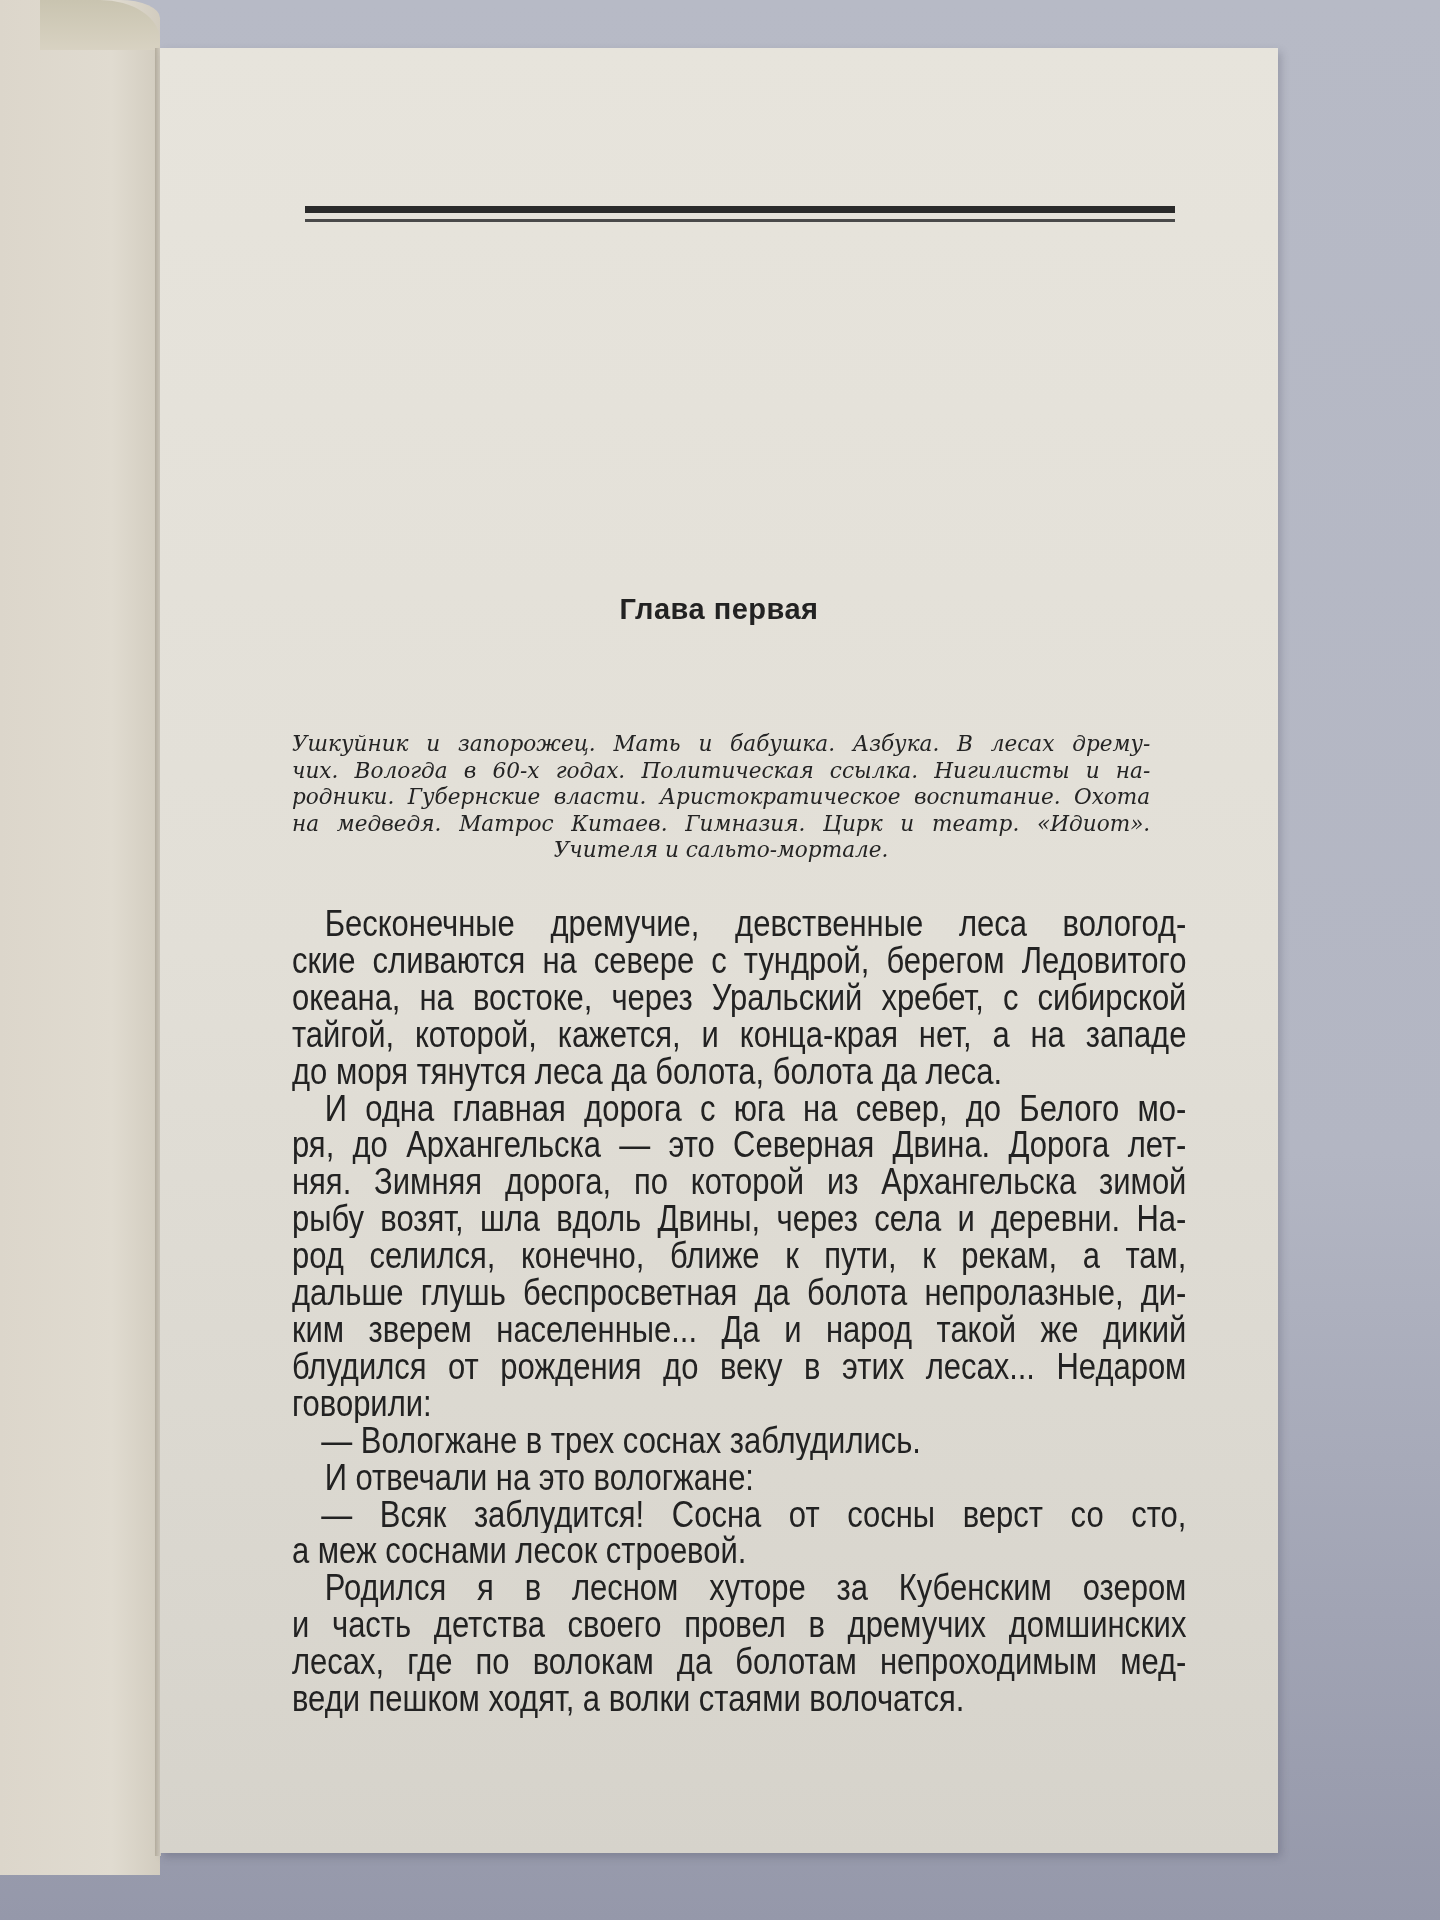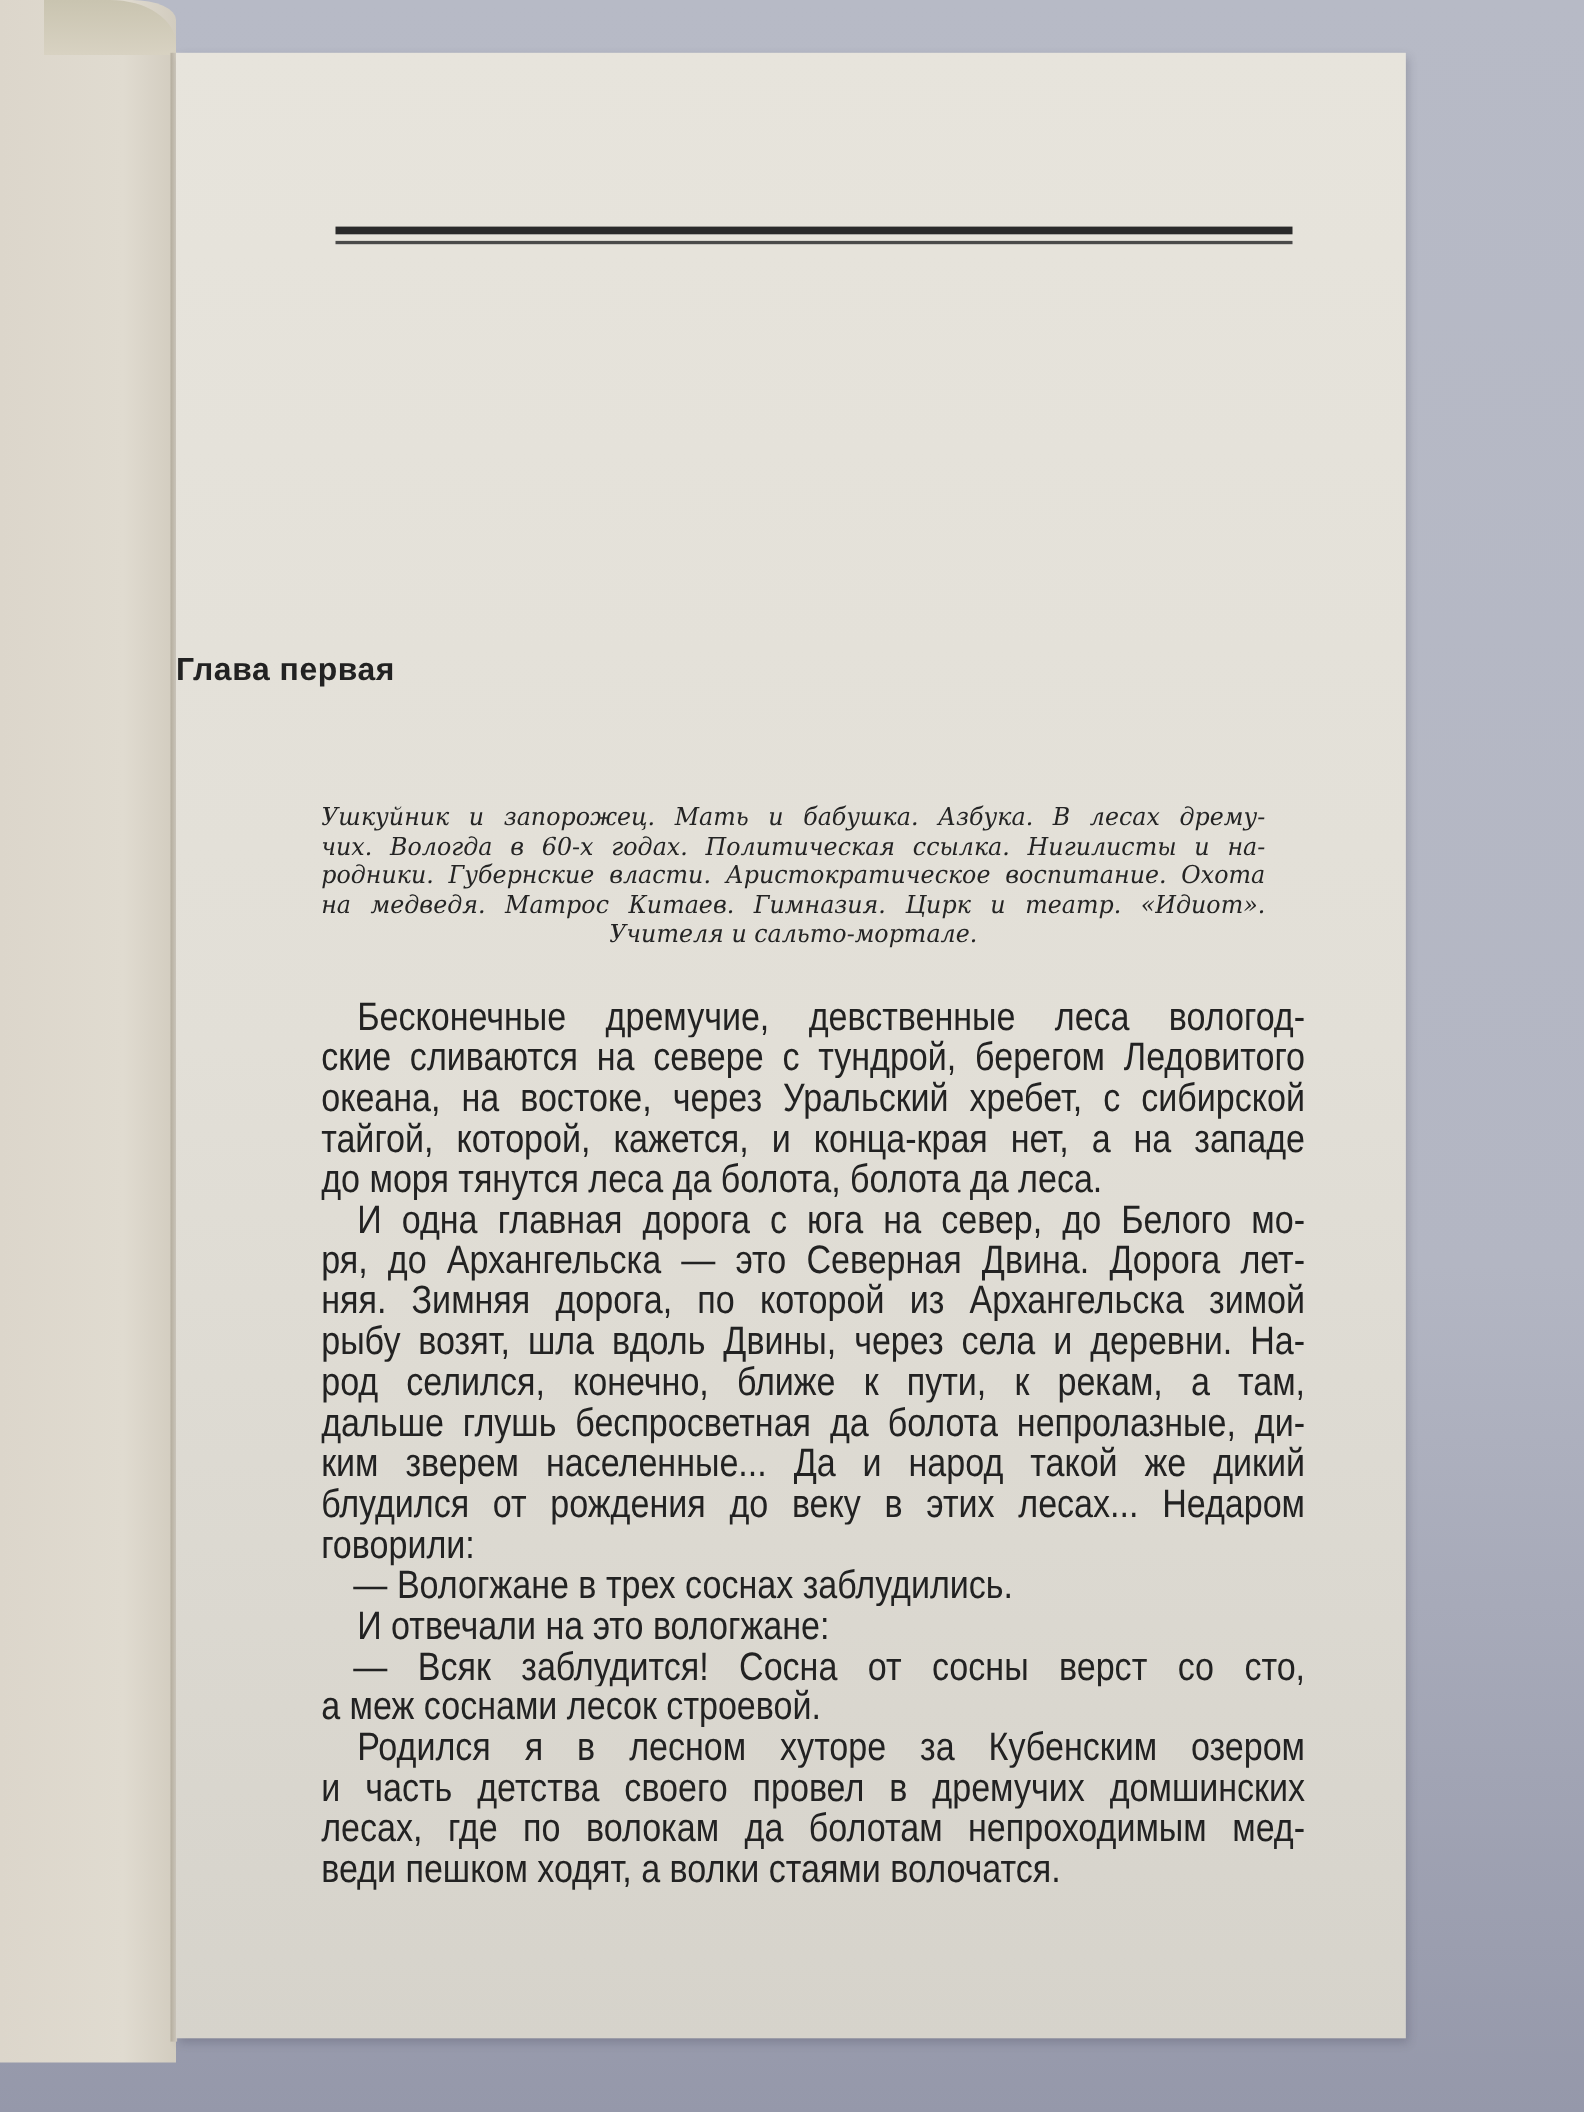--- a/index.html
+++ b/index.html
@@ -27,21 +27,21 @@
     background: linear-gradient(180deg, #e7e4dc 0%, #e2dfd7 50%, #d6d3cb 100%);
     box-shadow: 3px 4px 8px rgba(60,60,80,0.25);
   }
   .rule {
     position:absolute; left:145px; width:870px;
   }
   .rule.thick { top:158px; height:7px; background:#2a2a2a; }
   .rule.thin { top:171px; height:3px; background:#4a4a4a; }
 
   .chapter-label {
-    position:absolute; left:0; right:0; top:545px; 
+    position:absolute; left:0; right:0; top:545px; text-align:center;
     font-size:29px; font-weight:bold; color:#222; letter-spacing:0.5px;
     font-family: "Liberation Sans Narrow", "Liberation Sans", sans-serif;
   }
   .chapter-title {
     position:absolute; left:0; right:0; top:598px; text-align:center;
     font-size:34px; font-weight:bold; color:#1c1c1c; letter-spacing:1px;
     font-family: "Liberation Sans", sans-serif;
   }
   .summary {
     position:absolute; left:132px; width:894px; top:682px;

